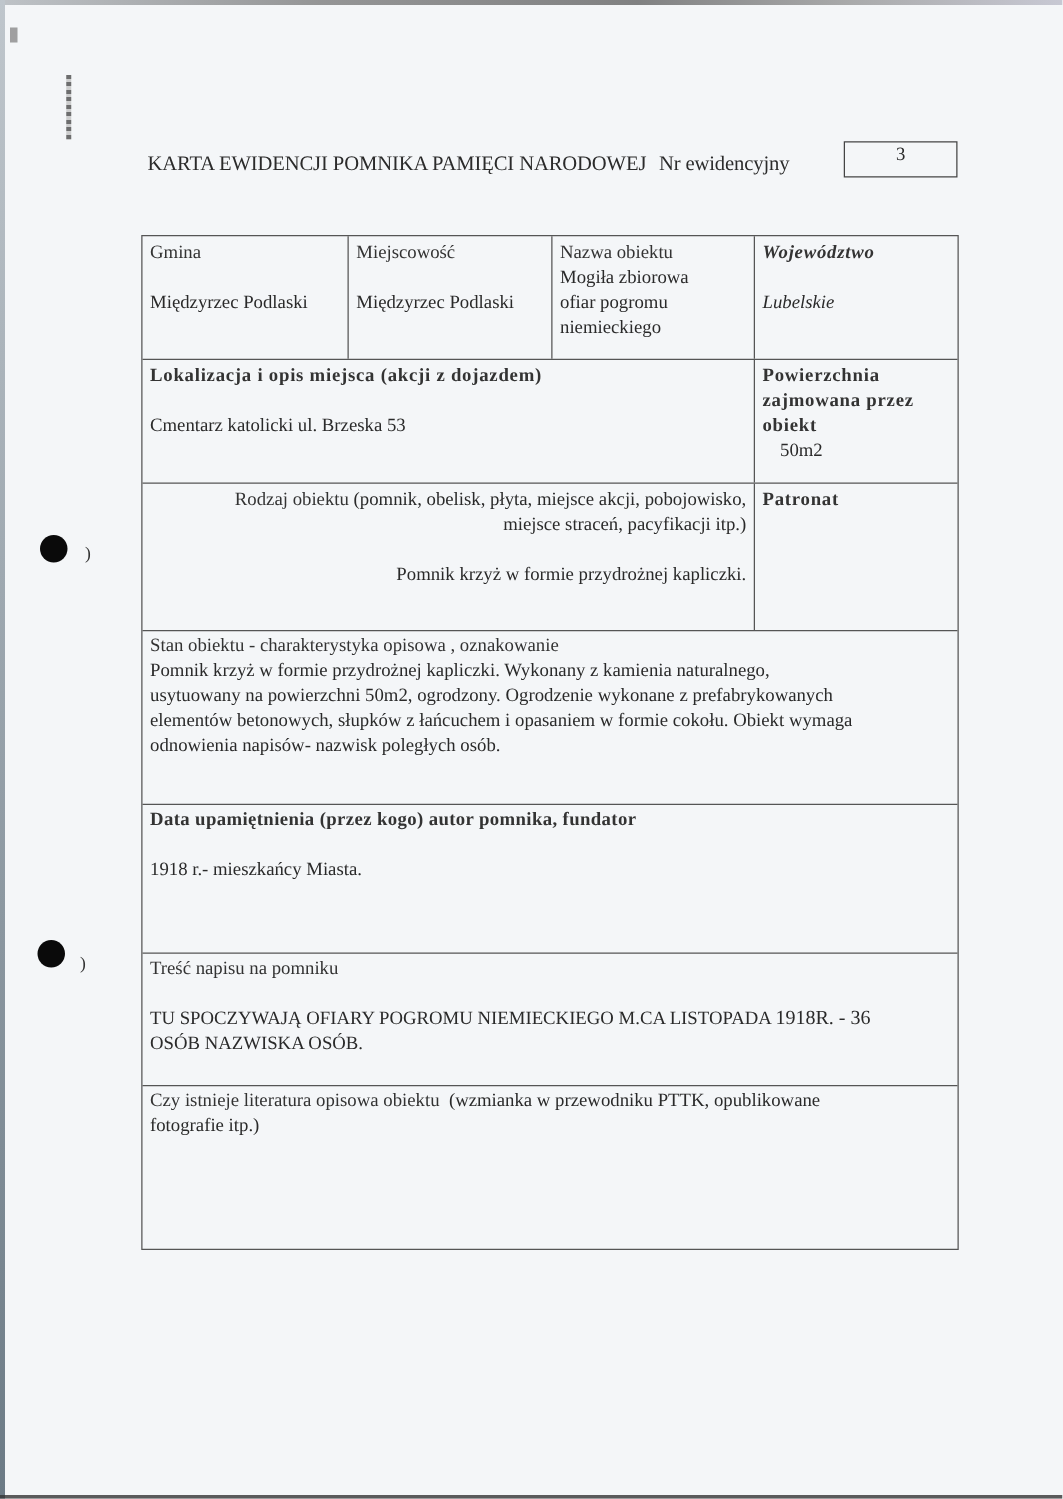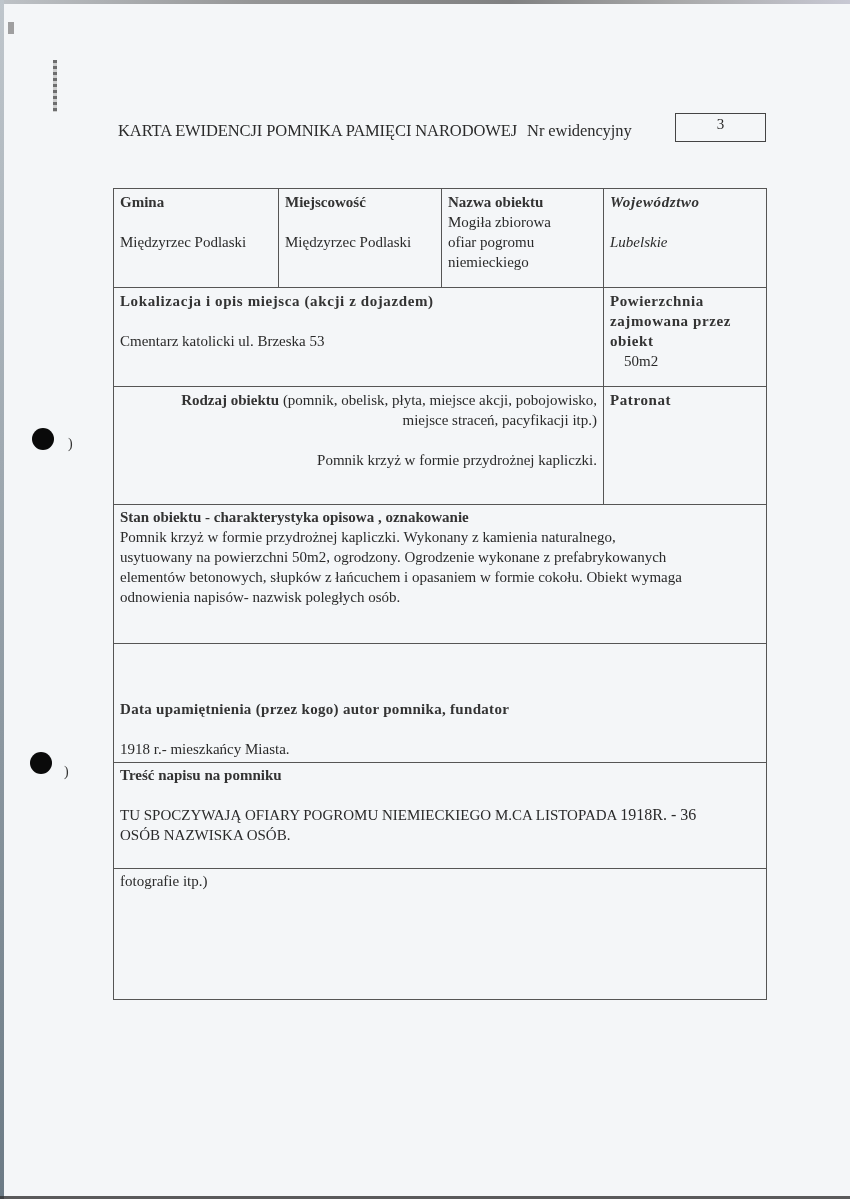--- a/index.html
+++ b/index.html
@@ -48,21 +48,21 @@
       box-sizing: border-box;
     }
     .grid {
       position: absolute; left: 113px; top: 188px; width: 654px;
       border: 1px solid #555; box-sizing: border-box;
     }
     .row { position: relative; border-bottom: 1px solid #555; box-sizing: border-box; display: flex; }
     .row:last-child { border-bottom: none; }
     .cell { box-sizing: border-box; padding: 3px 6px; font-size: 15px; line-height: 20px; }
     .cell + .cell { border-left: 1px solid #555; }
-    .label { font-weight: bold; color: #333; }
+    .label { font-weight: normal; color: #333; }
     .label-spaced { font-weight: bold; color: #333; letter-spacing: 0.6px; }
     .gap { height: 20px; }
     .inscr-big { font-size: 16px; }
   </style>
 </head>
 <body>
 
 <div class="paper-edge-top"></div>
 <div class="paper-edge-left"></div>
 <div class="paper-edge-bottom"></div>
@@ -140,39 +140,42 @@
   <div class="row" style="height:139px;justify-content:flex-end;">
     <div class="cell" style="flex:1; padding-top:2px;">
       <div class="label">Stan obiektu - charakterystyka opisowa , oznakowanie</div>
       <div>Pomnik krzyż w formie przydrożnej kapliczki. Wykonany z kamienia naturalnego,</div>
       <div>usytuowany na powierzchni 50m2, ogrodzony. Ogrodzenie wykonane z prefabrykowanych</div>
       <div>elementów betonowych, słupków z łańcuchem i opasaniem w formie cokołu. Obiekt wymaga</div>
       <div>odnowienia napisów- nazwisk poległych osób.</div>
     </div>
   </div>
 
-  <div class="row" style="height:119px;align-items:flex-end;">
+  <div class="row" style="height:119px;">
     <div class="cell" style="flex:1; padding-top:2px;">
       <div class="label-spaced" style="letter-spacing:0.3px;">Data upamiętnienia (przez kogo) autor pomnika, fundator</div>
       <div class="gap"></div>
       <div>1918 r.- mieszkańcy Miasta.</div>
     </div>
   </div>
 
   <div class="row" style="height:106px;">
     <div class="cell" style="flex:1; padding-top:2px;">
       <div class="label">Treść napisu na pomniku</div>
       <div class="gap"></div>
       <div>
         <span>TU SPOCZYWAJĄ OFIARY POGROMU NIEMIECKIEGO M.CA LISTOPADA </span><span class="inscr-big">1918</span><span class="inscr-big">R. - 36</span>
       </div>
       <div>OSÓB NAZWISKA OSÓB.</div>
     </div>
   </div>
 
   <div class="row" style="height:130px;">
     <div class="cell" style="flex:1; padding-top:2px;">
+      <div>
+        <span class="label">Czy istnieje literatura opisowa obiektu</span><span style="white-space:pre;">  (wzmianka w przewodniku PTTK, opublikowane</span>
+      </div>
       <div>fotografie itp.)</div>
       <div></div>
     </div>
   </div>
 
 </div>
 
 </body></html>

